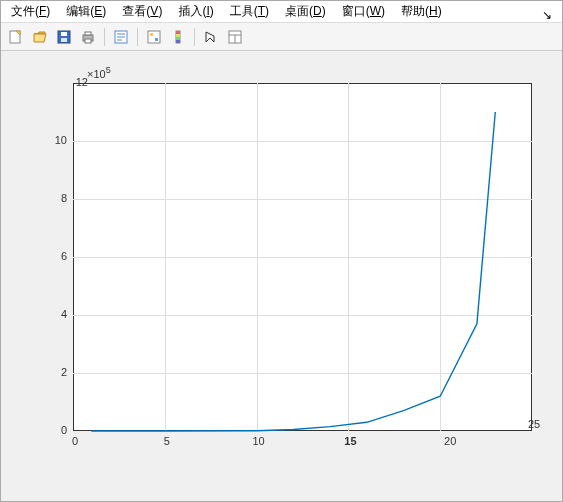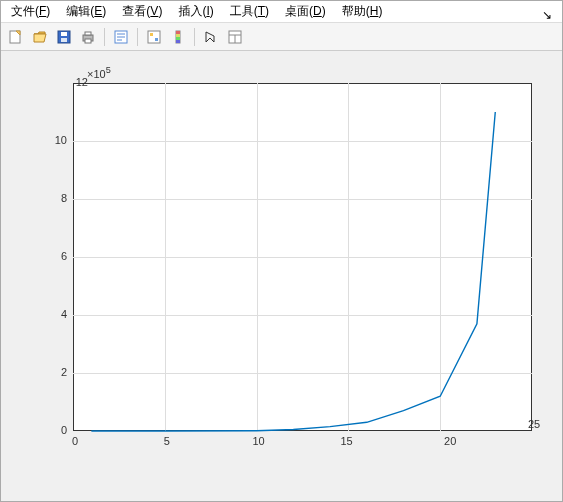--- a/index.html
+++ b/index.html
@@ -69,20 +69,21 @@
 <div class="window">
 
 
   <div class="menubar">
     <span class="menu-item"><span>文件</span>(<span class="mn">F</span>)</span>
     <span class="menu-item"><span>编辑</span>(<span class="mn">E</span>)</span>
     <span class="menu-item"><span>查看</span>(<span class="mn">V</span>)</span>
     <span class="menu-item"><span>插入</span>(<span class="mn">I</span>)</span>
     <span class="menu-item"><span>工具</span>(<span class="mn">T</span>)</span>
     <span class="menu-item"><span>桌面</span>(<span class="mn">D</span>)</span>
+    <span class="menu-item"><span>窗口</span>(<span class="mn">W</span>)</span>
     <span class="menu-item"><span>帮助</span>(<span class="mn">H</span>)</span>
     <span class="more">↘</span>
   </div>
 
   <div class="toolbar">
     <div class="tb-btn">
       <svg width="16" height="16">
           <rect x="2" y="2" width="10" height="12" fill="#fff" stroke="#888"></rect>
           <polygon points="8,2 12,2 12,6" fill="#ffd27a" stroke="#c79a3a"></polygon>
         </svg>
@@ -153,21 +154,21 @@
     <div class="plot-frame" id="plot-frame">
 
     <div class="axes-exp" style="left: 58px; top: 4px;"><span>×10</span><sup>5</sup></div>
         <div class="axes-box" style="left: 56px; top: 22px; width: 459px; height: 348px;"></div>
         <div class="tick-label" style="left: 48px; top: 374px; width: 20px; text-align: center;">0</div>
         <div class="grid-line" style="left: 147.8px; top: 22px; width: 1px; height: 348px;"></div>
         <div class="tick-label" style="left: 139.8px; top: 374px; width: 20px; text-align: center;">5</div>
         <div class="grid-line" style="left: 239.6px; top: 22px; width: 1px; height: 348px;"></div>
         <div class="tick-label" style="left: 231.6px; top: 374px; width: 20px; text-align: center;">10</div>
         <div class="grid-line" style="left: 331.4px; top: 22px; width: 1px; height: 348px;"></div>
-        <div class="tick-label" style="left: 323.4px; top: 374px; width: 20px; text-align: left;">15</div>
+        <div class="tick-label" style="left: 323.4px; top: 374px; width: 20px; text-align: center; font-weight: bold;">15</div>
         <div class="grid-line" style="left: 423.2px; top: 22px; width: 1px; height: 348px;"></div>
         <div class="tick-label" style="left: 415.2px; top: 374px; width: 36px; text-align: center;">20</div>
         <div class="tick-label" style="left: 507px; top: 357px; width: 20px; text-align: center;">25</div>
         <div class="tick-label" style="right: 479px; top: 363px; width: 24px; text-align: right;">0</div>
         <div class="grid-line" style="left: 56px; top: 312px; height: 1px; width: 459px;"></div>
         <div class="tick-label" style="right: 479px; top: 305px; width: 24px; text-align: right;">2</div>
         <div class="grid-line" style="left: 56px; top: 254px; height: 1px; width: 459px;"></div>
         <div class="tick-label" style="right: 479px; top: 247px; width: 24px; text-align: right;">4</div>
         <div class="grid-line" style="left: 56px; top: 196px; height: 1px; width: 459px;"></div>
         <div class="tick-label" style="right: 479px; top: 189px; width: 24px; text-align: right;">6</div>

